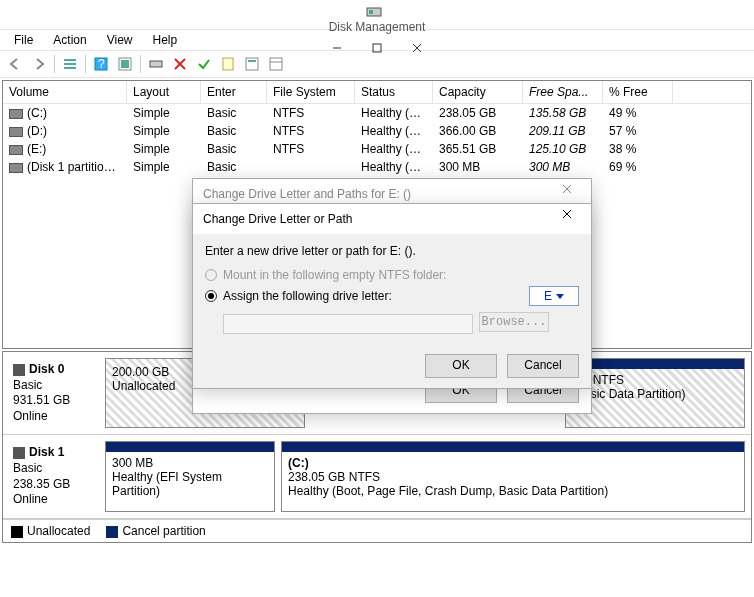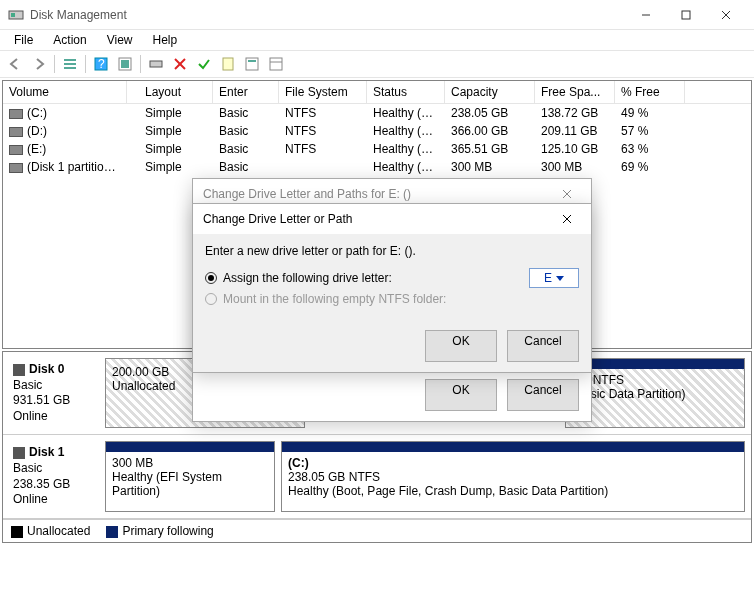--- a/index.html
+++ b/index.html
@@ -1,19 +1,19 @@
 <!DOCTYPE html>
 <html><head>
 <meta charset="utf-8">
 <style>
 * { box-sizing: border-box; margin: 0; padding: 0; font-family: "Segoe UI", Tahoma, sans-serif; font-size: 12px; }
 body { background: #fff; width: 754px; height: 597px; overflow: hidden; position: relative; }
 
 
-.titlebar { height: 30px; display: flex; align-items: center; padding: 4px 8px; border-bottom: 1px solid #e5e5e5; }
+.titlebar { height: 30px; display: flex; align-items: center; padding: 4px 8px; border-bottom: 1px solid #e5e5e5; flex-direction: column; }
 .titlebar .app-icon { width: 16px; height: 16px; margin-right: 6px; }
 .titlebar .title { flex: 1; color: #555; }
 .win-btns { display: flex; }
 .win-btn { width: 40px; height: 28px; display: flex; align-items: center; justify-content: center; color: #555; }
 .win-btn svg { width: 10px; height: 10px; }
 
 
 .menubar { height: 20px; display: flex; align-items: center; padding: 0 6px; gap: 4px; }
 .menubar span { padding: 2px 8px; text-align: center; }
 
@@ -23,21 +23,21 @@
 .tool svg { width: 16px; height: 16px; }
 .tool-sep { width: 1px; height: 18px; background: #ccc; margin: 0 2px; }
 
 
 .vol-list { border: 1px solid #828282; margin: 2px; }
 .vol-header { display: flex; background: #fff; border-bottom: 1px solid #e5e5e5; }
 .vol-header div { padding: 4px 6px; border-right: 1px solid #e5e5e5; overflow: hidden; white-space: nowrap; }
 .vol-row { display: flex; padding: 1px 0; }
 .vol-row div { padding: 1px 6px; overflow: hidden; white-space: nowrap; text-overflow: ellipsis; }
 .vol-row .vicon { width: 14px; height: 10px; display: inline-block; background: #888; margin-right: 4px; vertical-align: middle; border: 1px solid #555; }
-.c-vol { width: 124px; } .c-lay { width: 74px; margin-left: 12px; } .c-typ { width: 66px; } .c-fs { width: 88px; } .c-sta { width: 78px; } .c-cap { width: 90px; } .c-fre { width: 80px; } .c-pct { width: 70px; }
+.c-vol { width: 124px; } .c-lay { width: 74px; } .c-typ { width: 66px; } .c-fs { width: 88px; } .c-sta { width: 78px; } .c-cap { width: 90px; } .c-fre { width: 80px; font-style: italic; } .c-pct { width: 70px; }
 .vol-body { height: 244px; background: #fff; }
 
 
 .disk-area { border: 1px solid #828282; margin: 2px; background: #fff; }
 .disk-row { display: flex; border-bottom: 1px solid #ccc; padding: 6px; gap: 6px; }
 .disk-info { width: 90px; padding: 4px; }
 .disk-info .dname { font-weight: bold; }
 .disk-info div { line-height: 1.3; }
 .dicon { width: 12px; height: 12px; background: #555; display: inline-block; margin-right: 4px; vertical-align: middle; }
 .part { border: 1px solid #888; padding: 6px; position: relative; }
@@ -46,26 +46,26 @@
 .part-bar.primary { background: #0a246a; }
 .part .pname { font-weight: bold; }
 
 
 .legend { padding: 4px 8px; display: flex; gap: 16px; align-items: center; border-top: 1px solid #ccc; }
 .legend .sw { width: 12px; height: 12px; display: inline-block; margin-right: 4px; vertical-align: middle; }
 
 
 .dialog { position: absolute; background: #fff; border: 1px solid #aaa; box-shadow: 0 4px 18px rgba(0,0,0,0.2); }
 .dlg1 { left: 192px; top: 178px; width: 400px; }
-.dlg-title { height: 30px; display: flex; align-items: center; padding: 15px 10px; color: #888; }
+.dlg-title { height: 30px; display: flex; align-items: flex-end; padding: 8px 10px; color: #888; }
 .dlg-title .dtxt { flex: 1; }
 .dlg-close { width: 28px; height: 24px; display: flex; align-items: center; justify-content: center; }
 .dlg-body { padding: 10px 12px; }
 .dlg-btns { display: flex; justify-content: flex-end; gap: 10px; padding: 10px 12px; }
-.btn { min-width: 72px; height: 32px; border: 1px solid #adadad; background: #e1e1e1; text-align: center; line-height: 20px; font-family: inherit; }
+.btn { min-width: 72px; height: 24px; border: 1px solid #adadad; background: #e1e1e1; text-align: center; line-height: 20px; font-family: inherit; }
 
 .dlg2 { left: 192px; top: 203px; width: 400px; background: #f0f0f0; }
 .dlg2 .dlg-title { background: #fff; color: #000; }
 .dlg2 .dlg-body { font-family: "Courier New", monospace; font-size: 12px; }
 .dlg2 .prompt { margin-bottom: 10px; }
 .dlg2 .radio-row { display: flex; align-items: center; margin: 4px 0; }
 .dlg2 .radio { width: 12px; height: 12px; border: 1px solid #333; border-radius: 50%; margin-right: 6px; position: relative; }
 .dlg2 .radio.checked::after { content: ""; position: absolute; width: 6px; height: 6px; background: #000; border-radius: 50%; top: 2px; left: 2px; }
 .dlg2 .radio.disabled { border-color: #aaa; }
 .dlg2 .rl-disabled { color: #999; }
@@ -193,42 +193,42 @@
     <div class="c-pct">% Free</div>
   </div>
   <div class="vol-body">
     <div class="vol-row">
       <div class="c-vol"><span class="vicon"></span><span>(C:)</span></div>
       <div class="c-lay">Simple</div>
         <div class="c-typ">Basic</div>
         <div class="c-fs">NTFS</div>
         <div class="c-sta">Healthy (B...</div>
         <div class="c-cap">238.05 GB</div>
-        <div class="c-fre">138.72 GB</div>
+        <div class="c-fre">135.58 GB</div>
         <div class="c-pct">49 %</div>
     </div>
     <div class="vol-row">
       <div class="c-vol"><span class="vicon"></span><span>(D:)</span></div>
       <div class="c-lay">Simple</div>
         <div class="c-typ">Basic</div>
         <div class="c-fs">NTFS</div>
         <div class="c-sta">Healthy (B...</div>
         <div class="c-cap">366.00 GB</div>
         <div class="c-fre">209.11 GB</div>
         <div class="c-pct">57 %</div>
     </div>
     <div class="vol-row">
       <div class="c-vol"><span class="vicon"></span><span>(E:)</span></div>
       <div class="c-lay">Simple</div>
         <div class="c-typ">Basic</div>
         <div class="c-fs">NTFS</div>
         <div class="c-sta">Healthy (B...</div>
         <div class="c-cap">365.51 GB</div>
         <div class="c-fre">125.10 GB</div>
-        <div class="c-pct">63 %</div>
+        <div class="c-pct">38 %</div>
     </div>
     <div class="vol-row">
       <div class="c-vol"><span class="vicon"></span><span>(Disk 1 partition 1)</span></div>
       <div class="c-lay">Simple</div>
         <div class="c-typ">Basic</div>
         <div class="c-fs"></div>
         <div class="c-sta">Healthy (E...</div>
         <div class="c-cap">300 MB</div>
         <div class="c-fre">300 MB</div>
         <div class="c-pct">69 %</div>
@@ -269,21 +269,21 @@
     </div>
     <div class="part" style="flex:1">
       <div class="part-bar primary"></div>
       <div class="pname">(C:)</div>
       <div>238.05 GB NTFS</div>
         <div>Healthy (Boot, Page File, Crash Dump, Basic Data Partition)</div>
     </div>
   </div>
   <div class="legend">
     <span><span class="sw" style="background:#000"></span><span>Unallocated</span></span>
-    <span><span class="sw" style="background:#0a246a"></span><span>Primary following</span></span>
+    <span><span class="sw" style="background:#0a246a"></span><span>Cancel partition</span></span>
   </div>
 </div>
 
 <div class="dialog dlg1">
   <div class="dlg-title">
     <span class="dtxt">Change Drive Letter and Paths for E: ()</span>
     <span class="dlg-close">
         <svg viewBox="0 0 10 10" width="10" height="10">
           <line x1="1" y1="1" x2="9" y2="9" stroke="#888"></line>
           <line x1="9" y1="1" x2="1" y2="9" stroke="#888"></line>
@@ -302,32 +302,36 @@
     <span class="dtxt">Change Drive Letter or Path</span>
     <span class="dlg-close">
         <svg viewBox="0 0 10 10" width="10" height="10">
           <line x1="1" y1="1" x2="9" y2="9" stroke="#000"></line>
           <line x1="9" y1="1" x2="1" y2="9" stroke="#000"></line>
         </svg>
       </span>
   </div>
   <div class="dlg-body">
     <div class="prompt">Enter a new drive letter or path for E: ().</div>
+    <div class="radio-row">
+      <span class="radio disabled"></span>
+      <span class="rl-disabled">Mount in the following empty NTFS folder:</span>
+    </div>
     <div class="radio-row">
       <span class="radio checked"></span>
       <span>Assign the following drive letter:</span>
       <span class="drive-select">
         <span>E</span>
         <svg width="8" height="5" viewBox="0 0 8 5">
             <path d="M0 0 L8 0 L4 5 Z" fill="#0033aa"></path>
           </svg>
       </span>
     </div>
-    <div class="radio-row">
-      <span class="radio disabled"></span>
-      <span class="rl-disabled">Mount in the following empty NTFS folder:</span>
+    <div style="display:flex;align-items:center">
+      <div class="folder-input"></div>
+      <div class="browse">Browse...</div>
     </div>
   </div>
   <div class="dlg-btns">
     <div class="btn">OK</div>
     <div class="btn">Cancel</div>
   </div>
 </div>
 
 </body></html>

